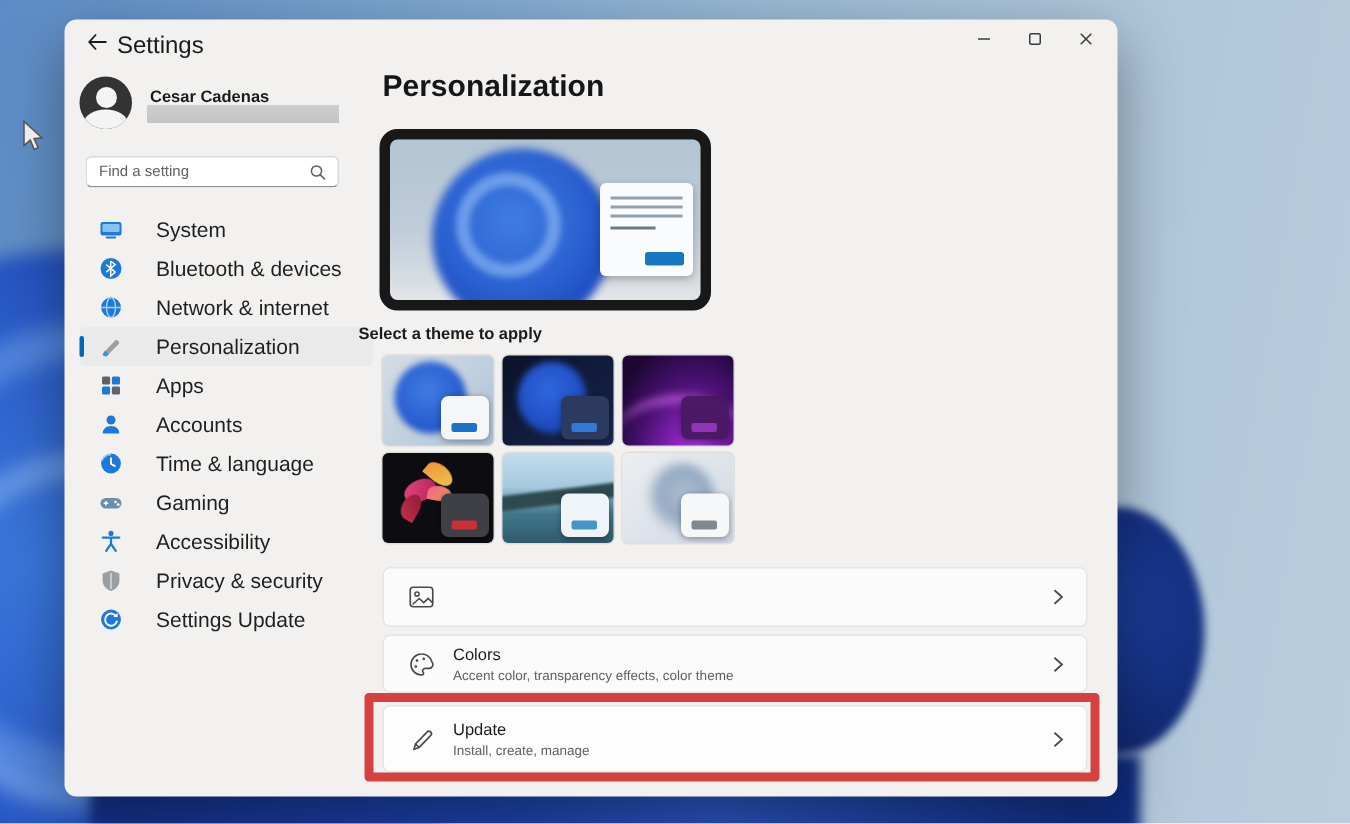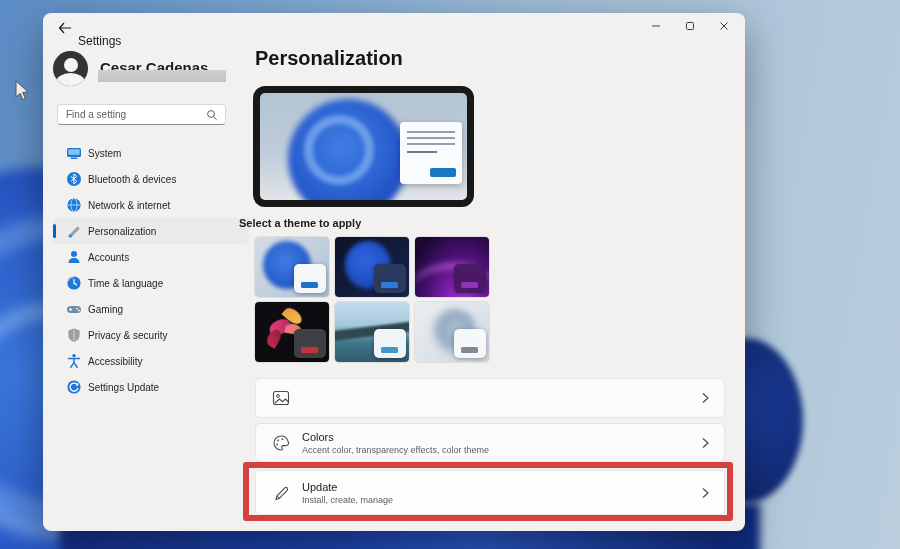--- a/index.html
+++ b/index.html
@@ -24,48 +24,48 @@
 
   .cursor { position:absolute; left:14px; top:80px; z-index:50; }
 
   
   .win { position:absolute; left:43px; top:13px; width:702px; height:518px; background:#f2f1ef;
     border-radius:8px; box-shadow:0 14px 42px rgba(0,0,0,.38); z-index:10; }
 
   .titlebar { position:absolute; left:0; top:0; width:100%; height:30px; }
   .back-btn { position:absolute; left:11px; top:5px; width:22px; height:20px; display:flex; align-items:center;
     justify-content:center; color:#1b1b1b; font-size:14px; }
-  .win-title { position:absolute; left:35px; top:21px; font-size:12px; color:#1b1b1b; }
+  .win-title { position:absolute; left:35px; top:9px; font-size:16px; color:#1b1b1b; }
   .win-controls { position:absolute; right:4px; top:2px; display:flex; }
   .win-ctl { width:34px; height:22px; display:flex; align-items:center; justify-content:center; }
 
   
   .user-block { position:absolute; left:10px; top:38px; width:210px; height:36px; }
   .avatar { position:absolute; left:0; top:0; width:35px; height:35px; border-radius:50%;
     background:#333; overflow:hidden; }
   .avatar .head { position:absolute; left:10.5px; top:7px; width:14px; height:14px; border-radius:50%; background:#f4f4f4; }
   .avatar .shoulders { position:absolute; left:3px; top:22px; width:29px; height:18px; border-radius:50%; background:#f4f4f4; }
-  .user-name { position:absolute; left:47px; top:8px; font-size:15px; font-weight:bold; color:#1b1b1b; }
+  .user-name { position:absolute; left:47px; top:8px; font-size:11px; font-weight:bold; color:#1b1b1b; }
   .user-redact { position:absolute; left:45px; top:19px; width:128px; height:12px;
     background:linear-gradient(180deg,#cfcfcf,#c3c3c3); }
 
   .search-box { position:absolute; left:14px; top:91px; width:169px; height:21px; background:#fff;
     border:1px solid #d9d9d9; border-bottom:1px solid #8f8f8f; border-radius:4px; }
   .search-box input { position:absolute; left:8px; top:1px; width:135px; height:17px; border:none; outline:none;
     font-size:10px; font-family:"Liberation Sans",sans-serif; color:#333; background:transparent; }
   .search-box input::placeholder { color:#616161; }
   .search-glyph { position:absolute; right:7px; top:4px; }
 
   .nav { position:absolute; left:10px; top:127px; width:196px; }
   .nav-item { position:relative; height:26px; display:flex; align-items:center; border-radius:4px; }
   .nav-item.selected { background:#eaeaea; }
   .nav-item.selected::before { content:""; position:absolute; left:0; top:6px; width:3px; height:14px;
     border-radius:2px; background:#0067c0; }
   .nav-ico { width:16px; height:16px; margin-left:13px; flex:0 0 16px; }
-  .nav-label { margin-left:6px; font-size:10px; color:#1f1f1f; }
+  .nav-label { margin-left:22px; font-size:14px; color:#1f1f1f; }
 
   
   .page-title { position:absolute; left:212px; top:34px; font-size:20px; font-weight:bold; color:#161616; }
 
   .monitor { position:absolute; left:210px; top:73px; width:221px; height:121px; border:7px solid #181818;
     border-radius:12px; background:linear-gradient(180deg,#b3c4d3 0%,#bfccd9 55%,#d7dde2 88%,#e3e6e9 100%);
     overflow:hidden; }
   .monitor .mon-bloom { position:absolute; left:28px; top:6px; width:120px; height:120px; border-radius:50%;
     background:radial-gradient(circle at 45% 40%, #3f7de2 0%, #2c63d2 45%, #1d4bc0 75%); filter:blur(3px); }
   .monitor .mon-ribbon { position:absolute; left:44px; top:22px; width:70px; height:70px; border-radius:50%;
@@ -217,20 +217,29 @@
       </div>
       <div class="nav-item selected">
         <svg class="nav-ico" viewBox="0 0 16 16">
           <path d="M2.5 13.8 l2.4 .9 8.4-8.6 c.9-.9 -1.4-3.1 -2.3-2.2 l-8.5 8.7 z" fill="#9aa0a6"></path>
           <path d="M2.5 13.8 l2.4 .9 1.6-1.6 -2.5-2.4 z" fill="#3d8fd9"></path>
         </svg>
         <span class="nav-label">Personalization</span>
       </div>
       <div class="nav-item">
         <svg class="nav-ico" viewBox="0 0 16 16">
+          <rect x="2" y="2" width="5.4" height="5.4" rx="1" fill="#5f6368"></rect>
+          <rect x="8.6" y="2" width="5.4" height="5.4" rx="1" fill="#1e78d7"></rect>
+          <rect x="2" y="8.6" width="5.4" height="5.4" rx="1" fill="#1e78d7"></rect>
+          <rect x="8.6" y="8.6" width="5.4" height="5.4" rx="1" fill="#5f6368"></rect>
+        </svg>
+        <span class="nav-label">Apps</span>
+      </div>
+      <div class="nav-item">
+        <svg class="nav-ico" viewBox="0 0 16 16">
           <circle cx="8" cy="5" r="3" fill="#1e78d7"></circle>
           <path d="M2.5 14 c0-3.2 2.4-5 5.5-5 s5.5 1.8 5.5 5 z" fill="#1e78d7"></path>
         </svg>
         <span class="nav-label">Accounts</span>
       </div>
       <div class="nav-item">
         <svg class="nav-ico" viewBox="0 0 16 16">
           <circle cx="8" cy="8" r="6.6" fill="#1e78d7"></circle>
           <path d="M8 4 v4.3 l3 1.6" stroke="#fff" stroke-width="1.2" fill="none"></path>
           <path d="M2 6 a6.6 6.6 0 0 1 6-4" stroke="#9fd1f5" stroke-width="1" fill="none"></path>
@@ -241,31 +250,31 @@
         <svg class="nav-ico" viewBox="0 0 16 16">
           <rect x="1" y="5" width="14" height="7" rx="3.5" fill="#6b8fa8"></rect>
           <path d="M4.6 7 v3 M3.1 8.5 h3" stroke="#fff" stroke-width="1"></path>
           <circle cx="11" cy="7.6" r="0.9" fill="#fff"></circle>
             <circle cx="12.8" cy="9.4" r="0.9" fill="#fff"></circle>
         </svg>
         <span class="nav-label">Gaming</span>
       </div>
       <div class="nav-item">
         <svg class="nav-ico" viewBox="0 0 16 16">
+          <circle cx="8" cy="2.6" r="1.7" fill="#1e78d7"></circle>
+          <path d="M2.5 5.4 h11 M8 5.4 v4.2 M8 9.6 l-3.2 4.6 M8 9.6 l3.2 4.6" stroke="#1e78d7" stroke-width="1.5" fill="none" stroke-linecap="round"></path>
+        </svg>
+        <span class="nav-label">Accessibility</span>
+      </div>
+      <div class="nav-item">
+        <svg class="nav-ico" viewBox="0 0 16 16">
           <path d="M8 1.4 l5.6 2 v4.6 c0 3.6-2.6 6-5.6 7 -3-1-5.6-3.4-5.6-7 V3.4 z" fill="#9a9fa4"></path>
           <path d="M8 2.8 v10.8" stroke="#d7dadd" stroke-width="1"></path>
         </svg>
         <span class="nav-label">Privacy &amp; security</span>
-      </div>
-      <div class="nav-item">
-        <svg class="nav-ico" viewBox="0 0 16 16">
-          <circle cx="8" cy="2.6" r="1.7" fill="#1e78d7"></circle>
-          <path d="M2.5 5.4 h11 M8 5.4 v4.2 M8 9.6 l-3.2 4.6 M8 9.6 l3.2 4.6" stroke="#1e78d7" stroke-width="1.5" fill="none" stroke-linecap="round"></path>
-        </svg>
-        <span class="nav-label">Accessibility</span>
       </div>
       <div class="nav-item">
         <svg class="nav-ico" viewBox="0 0 16 16">
           <circle cx="8" cy="8" r="6.6" fill="#1e78d7"></circle>
           <path d="M11.6 6.2 a4 4 0 1 0 .4 2.6" stroke="#fff" stroke-width="1.3" fill="none"></path>
           <path d="M12.4 3.6 v2.8 h-2.8 z" fill="#fff"></path>
         </svg>
         <span class="nav-label">Settings Update</span>
       </div>
     </div>

